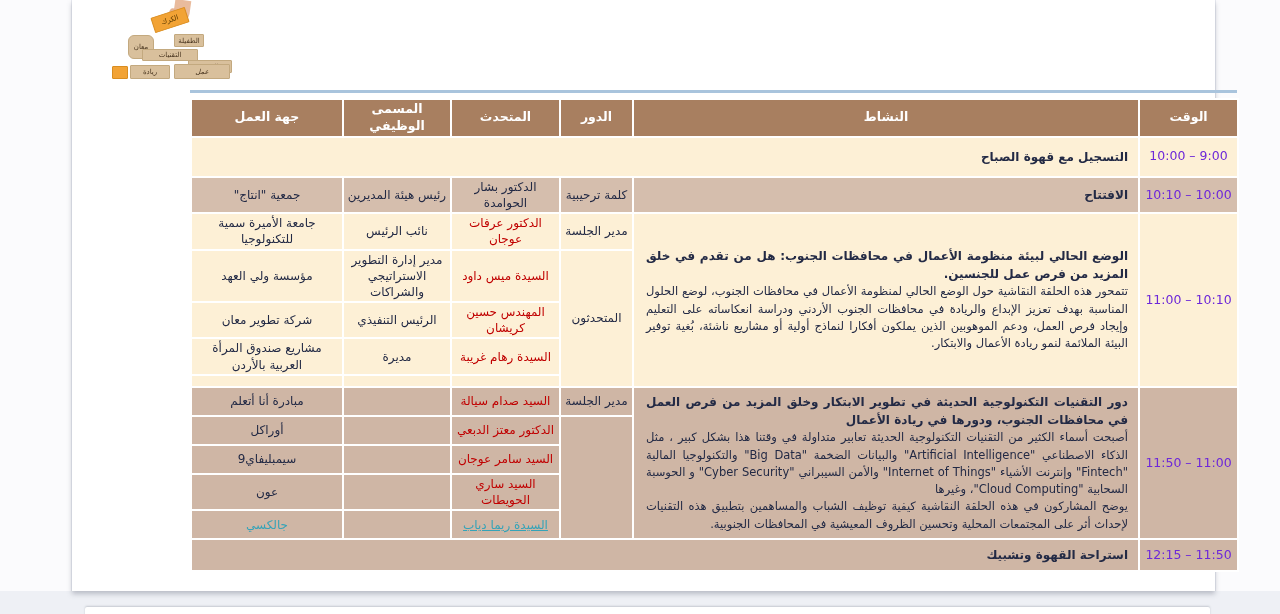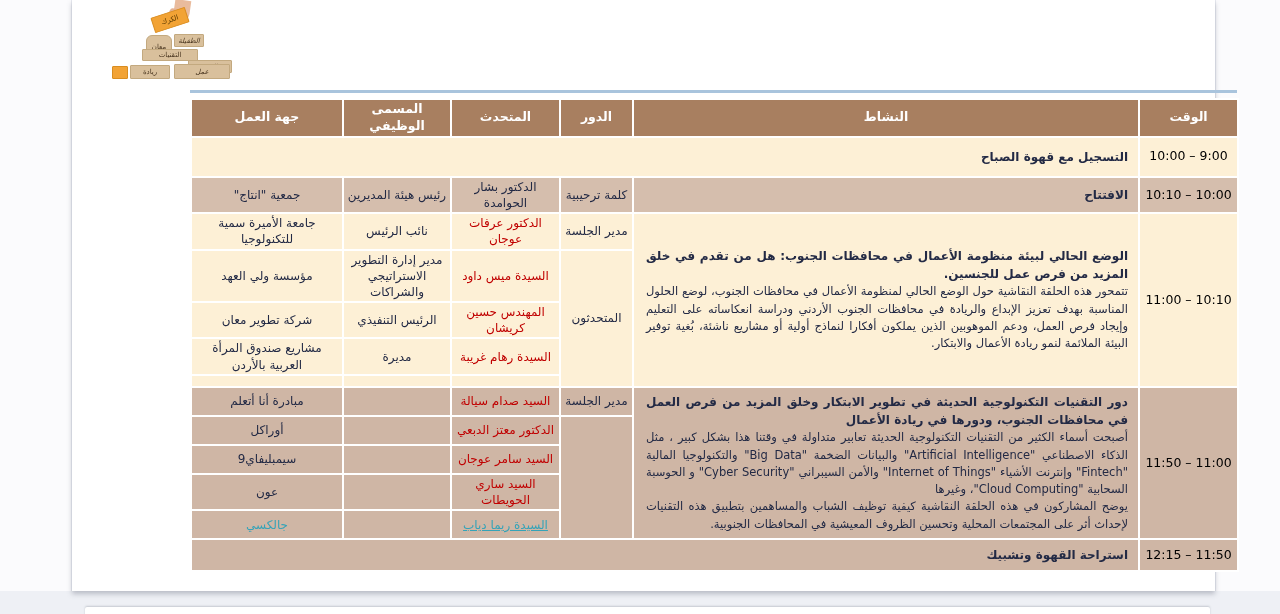--- a/index.html
+++ b/index.html
@@ -44,43 +44,43 @@
 
   
   .agenda-wrap{position:absolute;left:118px;top:98px;width:1047px;}
   table{width:1047px;table-layout:fixed;border-collapse:collapse;direction:rtl;}
   td,th{border:2px solid #ffffff;vertical-align:middle;text-align:center;
         font-size:12px;color:var(--ink);padding:1px 3px;line-height:1.35;}
   th{background:var(--header-bg);color:#ffffff;font-weight:bold;height:32px;font-size:12.5px;}
   .bg-cream{background:var(--cream);}
   .bg-tan{background:var(--tan);}
   .bg-tan2{background:var(--tan2);}
-  .time{direction:ltr;font-size:12.5px;color:#000000;}
+  .time{direction:ltr;font-size:12.5px;color:#6d28d9;}
   .row-label{text-align:right;font-weight:bold;padding-right:10px;}
   .activity-cell{text-align:justify;padding:4px 10px 4px 12px;}
   .activity-cell .sess-title{font-weight:bold;line-height:1.5;}
   .activity-cell p{margin:0;line-height:1.5;font-size:11.5px;}
   .speaker{color:var(--red);}
   .speaker.teal{color:var(--teal);text-decoration:underline;}
   .org.teal{color:var(--teal);}
 </style>
 </head>
 <body>
 
 <div class="side-strip left"></div>
 <div class="side-strip right"></div>
 
 <div class="slide">
 
   <div class="logo">
     <div class="hand"></div>
     <div class="finger"></div>
     <div class="blk orange" style="left:40px;top:10px;width:36px;height:16px;transform:rotate(-18deg);">الكرك</div>
-    <div class="blk" style="left:34px;top:33px;width:26px;height:24px;border-radius:6px;">معان</div>
-    <div class="blk" style="left:62px;top:32px;width:30px;height:13px;font-style:italic;">الطفيلة</div>
+    <div class="blk" style="left:16px;top:33px;width:26px;height:24px;border-radius:6px;">معان</div>
+    <div class="blk" style="left:62px;top:32px;width:30px;height:13px;">الطفيلة</div>
     <div class="blk" style="left:30px;top:47px;width:56px;height:12px;">التقنيات</div>
     <div class="blk" style="left:76px;top:46px;width:44px;height:13px;margin-top:12px;">العقبة</div>
     <div class="blk orange" style="left:0px;top:64px;width:16px;height:13px;"></div>
     <div class="blk" style="left:18px;top:63px;width:40px;height:14px;">ريادة</div>
     <div class="blk" style="left:62px;top:62px;width:56px;height:15px;font-style:italic;">عمل</div>
   </div>
 
 
   <div class="accent-rule"></div>
 

